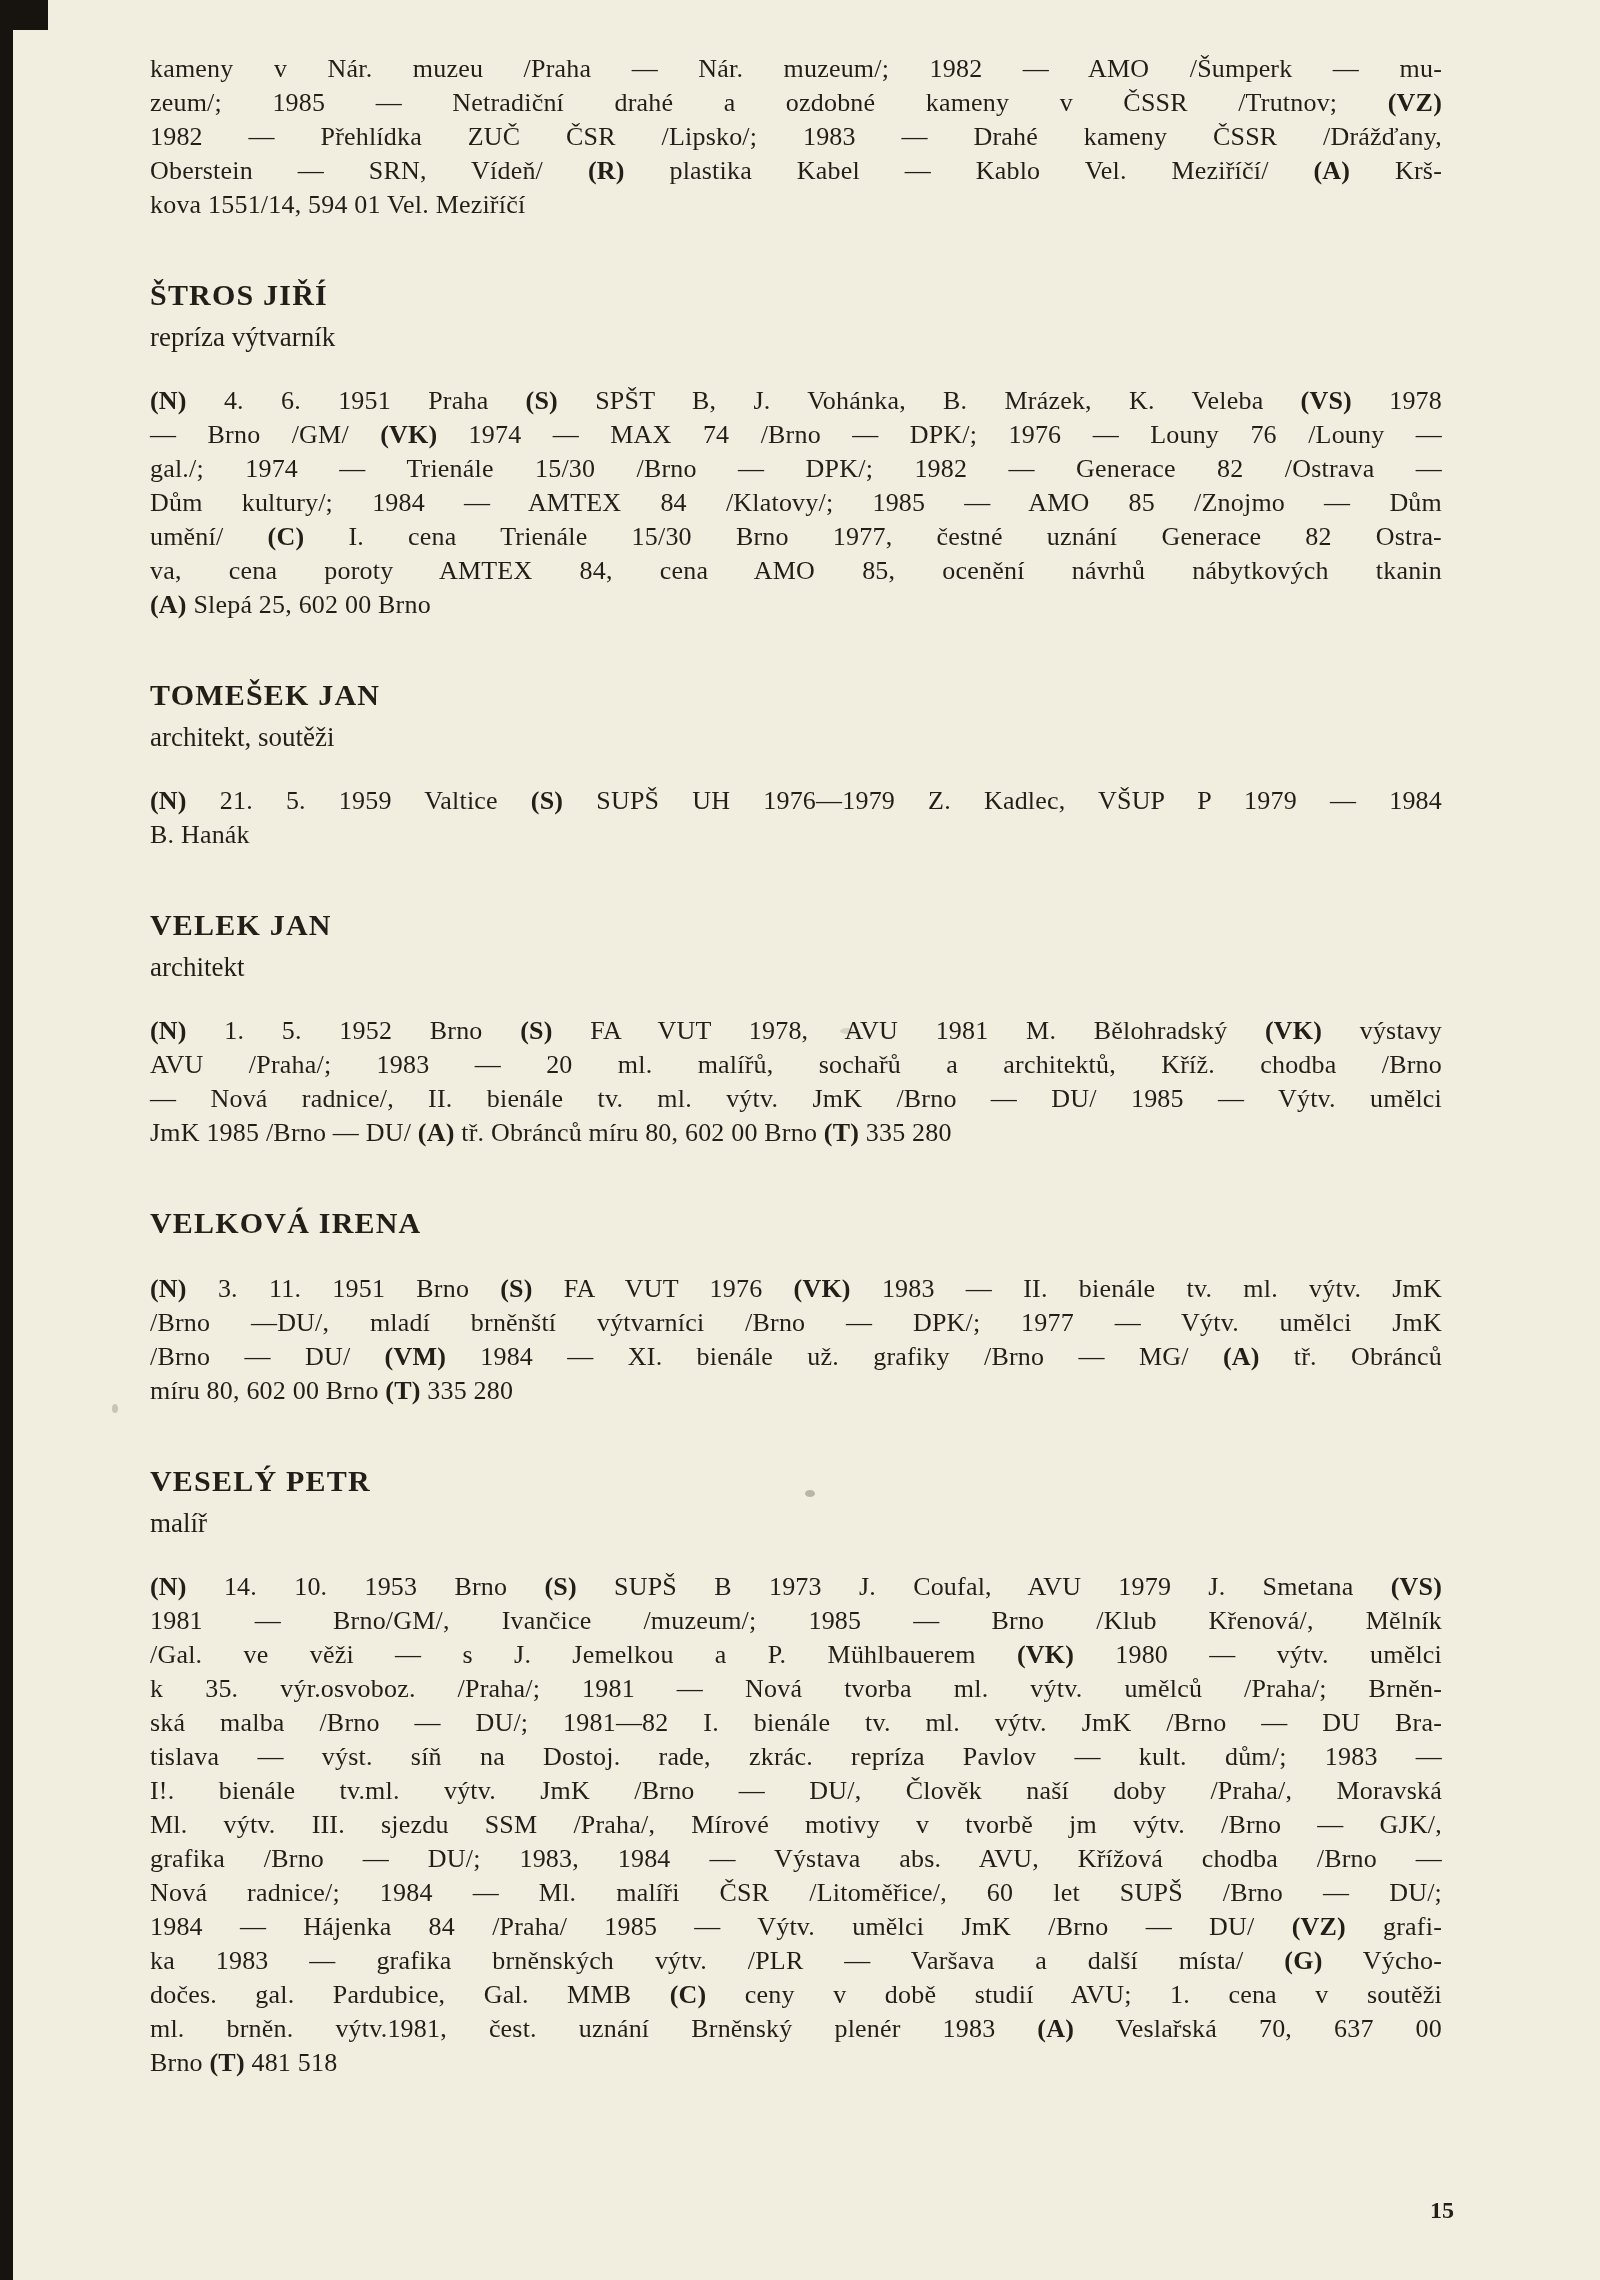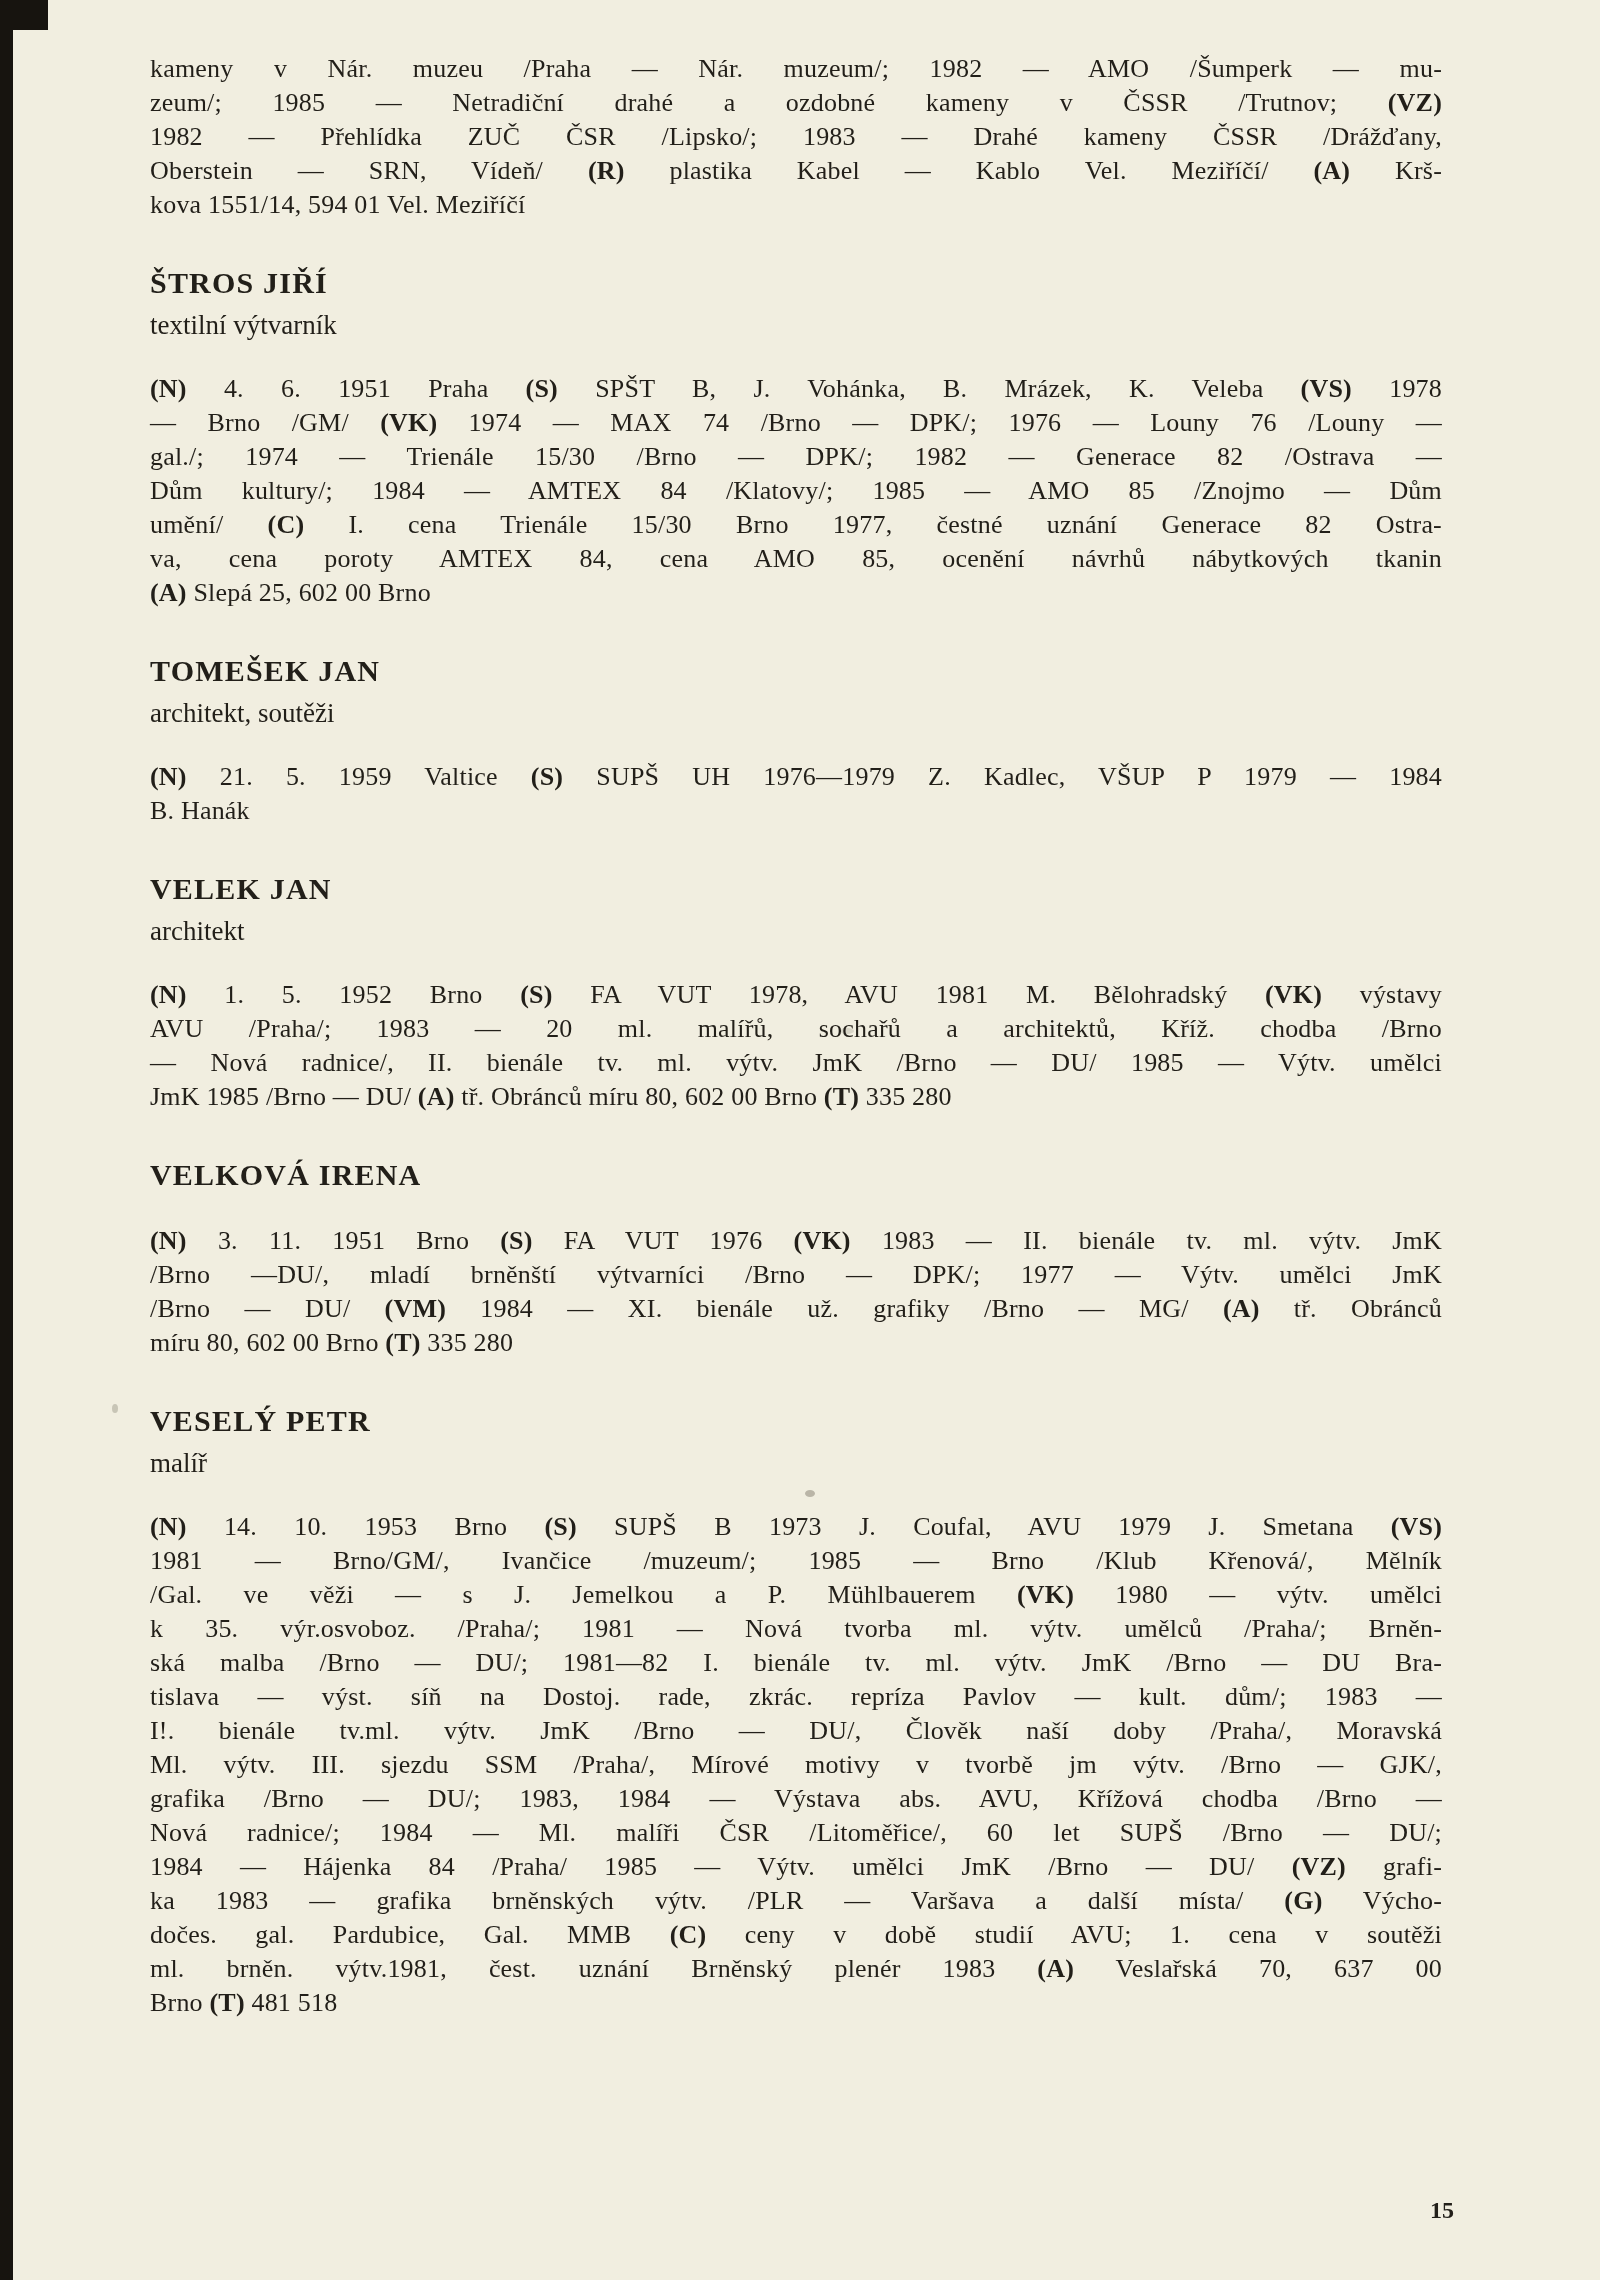--- a/index.html
+++ b/index.html
@@ -21,21 +21,21 @@
   .line {
     font-size: 26px;
     line-height: 34px;
     letter-spacing: 0.2px;
     text-align: justify;
     text-align-last: justify;
     white-space: normal;
   }
   .line.last { text-align-last: left; }
   .line b { font-weight: 700; }
-  .entry { margin-top: 42px; }
+  .entry { margin-top: 54px; }
   .entry-name {
     margin: 0;
     font-size: 30px;
     line-height: 38px;
     font-weight: 700;
     letter-spacing: 1.2px;
   }
   .entry-profession {
     font-size: 27px;
     line-height: 34px;
@@ -84,21 +84,21 @@
   <section class="continuation">
       <div class="line">kameny v Nár. muzeu /Praha — Nár. muzeum/; 1982 — AMO /Šumperk — mu-</div>
       <div class="line">zeum/; 1985 — Netradiční drahé a ozdobné kameny v ČSSR /Trutnov; <b>(VZ)</b></div>
       <div class="line">1982 — Přehlídka ZUČ ČSR /Lipsko/; 1983 — Drahé kameny ČSSR /Drážďany,</div>
       <div class="line">Oberstein — SRN, Vídeň/ <b>(R)</b> plastika Kabel — Kablo Vel. Meziříčí/ <b>(A)</b> Krš-</div>
       <div class="line last">kova 1551/14, 594 01 Vel. Meziříčí</div>
     </section>
   <div>
       <section class="entry">
         <h2 class="entry-name">ŠTROS JIŘÍ</h2>
-        <div class="entry-profession">textilní výtvarník</div>
+        <div class="entry-profession">repríza výtvarník</div>
         <div class="entry-body">
           <div class="line"><b>(N)</b> 4. 6. 1951 Praha <b>(S)</b> SPŠT B, J. Vohánka, B. Mrázek, K. Veleba <b>(VS)</b> 1978</div>
           <div class="line">— Brno /GM/ <b>(VK)</b> 1974 — MAX 74 /Brno — DPK/; 1976 — Louny 76 /Louny —</div>
           <div class="line">gal./; 1974 — Trienále 15/30 /Brno — DPK/; 1982 — Generace 82 /Ostrava —</div>
           <div class="line">Dům kultury/; 1984 — AMTEX 84 /Klatovy/; 1985 — AMO 85 /Znojmo — Dům</div>
           <div class="line">umění/ <b>(C)</b> I. cena Trienále 15/30 Brno 1977, čestné uznání Generace 82 Ostra-</div>
           <div class="line">va, cena poroty AMTEX 84, cena AMO 85, ocenění návrhů nábytkových tkanin</div>
           <div class="line last"><b>(A)</b> Slepá 25, 602 00 Brno</div>
         </div>
       </section>

